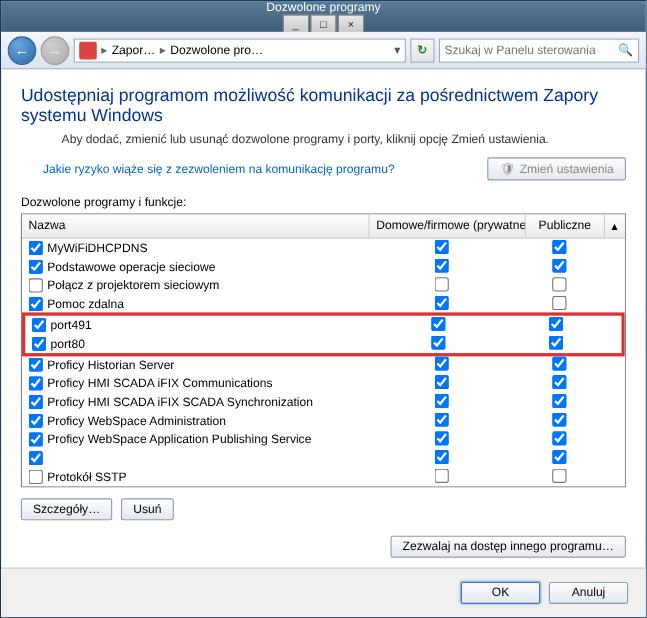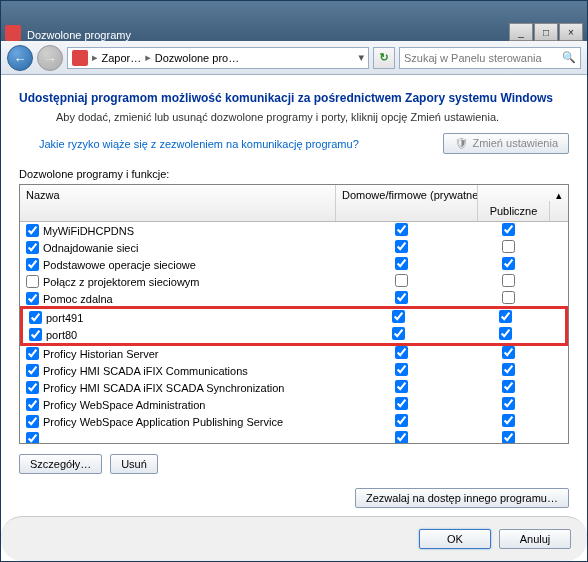--- a/index.html
+++ b/index.html
@@ -1,57 +1,57 @@
 <!DOCTYPE html>
 <html><head>
 <meta charset="utf-8">
 <style>
 * { box-sizing: border-box; margin: 0; padding: 0; font-family: "Segoe UI", Tahoma, sans-serif; font-size: 11px; }
 body { background: #6b8299; width: 588px; height: 562px; overflow: hidden; }
 .window { width: 588px; height: 562px; border: 1px solid #1a3a5c; background: #fff; display: flex; flex-direction: column; }
-.titlebar { height: 40px; background: linear-gradient(#5a7a99, #3d5d7a); display: flex; align-items: flex-end; padding: 0 4px; color: #fff; font-size: 12px; }
+.titlebar { height: 28px; background: linear-gradient(#5a7a99, #3d5d7a); display: flex; align-items: center; padding: 0 4px; color: #fff; font-size: 12px; flex-direction: column; }
 .titlebar .icon { width: 16px; height: 16px; background: #d44; border-radius: 2px; margin-right: 6px; }
 .titlebar .title { flex: 1; }
 .winbtns { display: flex; gap: 1px; }
 .winbtn { width: 24px; height: 18px; background: linear-gradient(#e8e8e8,#c8c8c8); border: 1px solid #888; display: flex; align-items: center; justify-content: center; font-size: 10px; cursor: default; color:#222;}
 .navbar { height: 34px; background: linear-gradient(#f4f6f9,#dde4ed); border-bottom: 1px solid #a0b0c0; display: flex; align-items: center; padding: 0 6px; gap: 4px; }
 .navbtn { width: 26px; height: 26px; border-radius: 50%; background: radial-gradient(circle at 35% 30%, #6aa6e0, #2a69a5); border: 1px solid #285d8e; display:flex; align-items:center; justify-content:center; color:#fff; font-size:13px;}
 .navbtn.disabled { background: radial-gradient(circle at 35% 30%, #d0d0d0, #ababab); border-color:#999; color:#eee;}
 .breadcrumb { flex: 1; height: 22px; background: #fff; border: 1px solid #9aadc2; display: flex; align-items: center; padding: 0 4px; gap:4px;}
 .bcicon { width:16px; height:16px; background:#d44; border-radius:2px;}
 .bcsep { color:#666; }
 .refbtn { width: 22px; height: 22px; background: linear-gradient(#f8f8f8,#e4e4e4); border: 1px solid #9aadc2; display:flex; align-items:center; justify-content:center; color:#2a8a2a; font-weight:bold;}
 .searchbox { width: 182px; height: 22px; background: #fff; border: 1px solid #9aadc2; display:flex; align-items:center; padding:0 4px; color:#777;}
 .searchbox .sicon { margin-left:auto; color:#4a7ab0;}
 .content { flex: 1; padding: 16px 18px; overflow: hidden; display:flex; flex-direction:column;}
-h1 { font-size: 12px; color: #003399; font-weight: bold; margin-bottom: 6px; }
+h1 { font-size: 16px; color: #003399; font-weight: normal; margin-bottom: 6px; }
 .subt { font-size: 11px; color: #333; margin-bottom: 10px; margin-left: 37px; }
 .linkrow { display: flex; align-items: center; margin-bottom: 14px; }
 .link { color: #0066cc; cursor: pointer; margin-left: 20px; }
 .btn { background: linear-gradient(#fdfdfd,#e3e9f0); border: 1px solid #8a9ab0; padding: 3px 10px; cursor: default; border-radius:2px;}
 .btn.shield::before { content: "🛡"; margin-right: 4px; font-size:11px;}
 .grouplabel { margin-bottom: 4px; }
 .tablewrap { border: 1px solid #828282; height: 260px; display:flex; flex-direction:column;}
 .thead { display: flex; background: linear-gradient(#fdfdfd,#ebebeb); border-bottom: 1px solid #b8b8b8; }
 .th { padding: 4px 6px; border-right: 1px solid #cfcfcf; font-size:11px; white-space:nowrap; overflow:hidden;}
 .th.c1 { flex: 1; }
 .th.c2 { width: 142px; text-align:center;}
-.th.c3 { width: 72px; text-align:center;margin-top:16px;}
+.th.c3 { width: 72px; text-align:center;}
 .th.sc { width: 18px; border-right:none;}
 .tbody { flex:1; overflow: hidden; background:#fff;}
 .row { display: flex; align-items: center; height: 17px; padding: 0 6px; }
 .row .c1 { flex: 1; display:flex; align-items:flex-end; gap:4px;}
 .row .c2 { width: 142px; text-align:center;}
 .row .c3 { width: 72px; text-align:center;}
 .row .sc { width: 18px;}
 .hlbox { border: 3px solid #e03030; margin: -1px 0; }
 input[type=checkbox] { width:13px; height:13px; }
 .tblbtns { margin-top: 10px; display:flex; gap:8px;}
 .allowrow { margin-top: 14px; display:flex; justify-content:flex-end;}
-.dlgbtns { border-top: 1px solid #ccc; padding: 12px 16px; background: #f0f0f0; display:flex; justify-content:flex-end; gap:8px;border-radius:21px;}
+.dlgbtns { border-top: 1px solid #ccc; padding: 12px 16px; background: #f0f0f0; display:flex; justify-content:flex-end; gap:8px;}
 .btn.default { border: 1px solid #3a78c4; box-shadow: 0 0 2px #6aa6e0;}
 .btn.disabled { color:#888; }
 </style>
 </head>
 <body>
 
 <div class="window">
   <div class="titlebar">
     <div class="icon"></div>
     <div class="title">Dozwolone programy</div>
@@ -103,29 +103,20 @@
               <input type="checkbox" checked="" style=""> 
               <span>MyWiFiDHCPDNS</span>
             </div>
             <div class="c2"><input type="checkbox" checked="" style=""></div>
             <div class="c3"><input type="checkbox" checked="" style=""></div>
             <div class="sc"></div>
           </div>
           <div class="row">
             <div class="c1">
               <input type="checkbox" checked="" style=""> 
-              <span>Odnajdowanie sieci</span>
-            </div>
-            <div class="c2"><input type="checkbox" checked="" style=""></div>
-            <div class="c3"><input type="checkbox" style=""></div>
-            <div class="sc"></div>
-          </div>
-          <div class="row">
-            <div class="c1">
-              <input type="checkbox" checked="" style=""> 
               <span>Podstawowe operacje sieciowe</span>
             </div>
             <div class="c2"><input type="checkbox" checked="" style=""></div>
             <div class="c3"><input type="checkbox" checked="" style=""></div>
             <div class="sc"></div>
           </div>
           <div class="row">
             <div class="c1">
               <input type="checkbox" style=""> 
               <span>Połącz z projektorem sieciowym</span>

